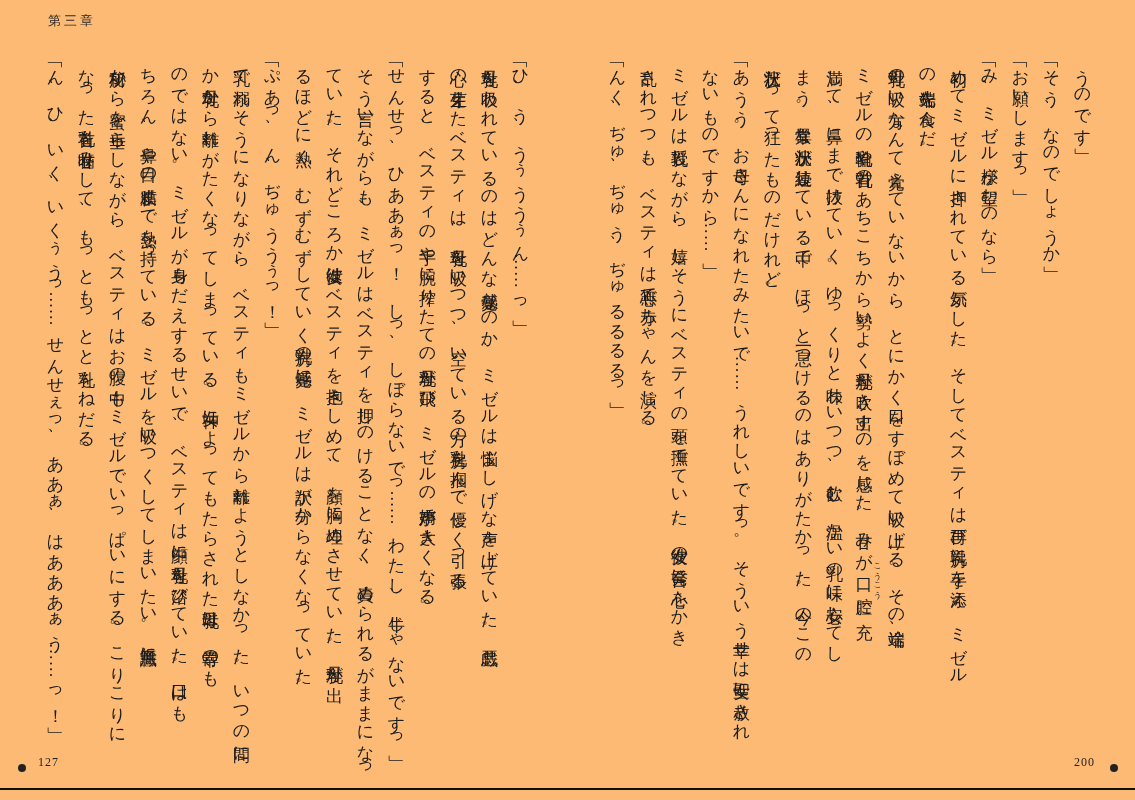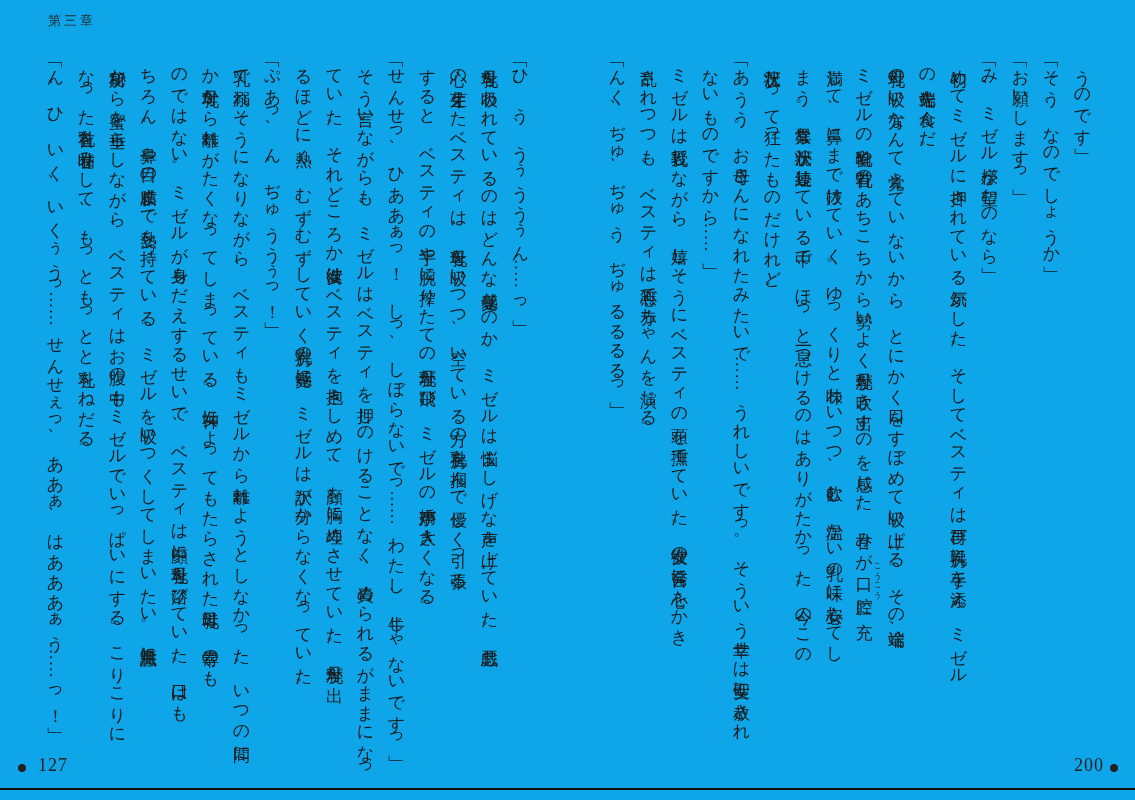--- a/index.html
+++ b/index.html
@@ -8,21 +8,21 @@
     width: 1135px;
     height: 800px;
     background: #ffffff;
     overflow: hidden;
     font-family: "Liberation Serif", "DejaVu Serif", serif;
   }
   .page-wrap {
     position: relative;
     width: 1135px;
     height: 800px;
-    background: #0ea5e9;
+    background: #fdba74;
   }
   .chapter-header {
     position: absolute;
     left: 48px;
     top: 12px;
     font-size: 13px;
     letter-spacing: 3px;
     color: #2a2a2a;
   }
   .text-block {
@@ -47,21 +47,21 @@
     overflow: visible;
   }
   ruby rt {
     font-size: 8px;
     letter-spacing: 0;
     color: #1b1b1b;
   }
   .page-number {
     position: absolute;
     top: 755px;
-    font-size: 18px;
+    font-size: 12px;
     letter-spacing: 1px;
     color: #222222;
   }
   .page-number.pn-left  { left: 38px; }
   .page-number.pn-right { left: 1074px; }
   .page-marker {
     position: absolute;
     top: 764px;
     width: 8px;
     height: 8px;

